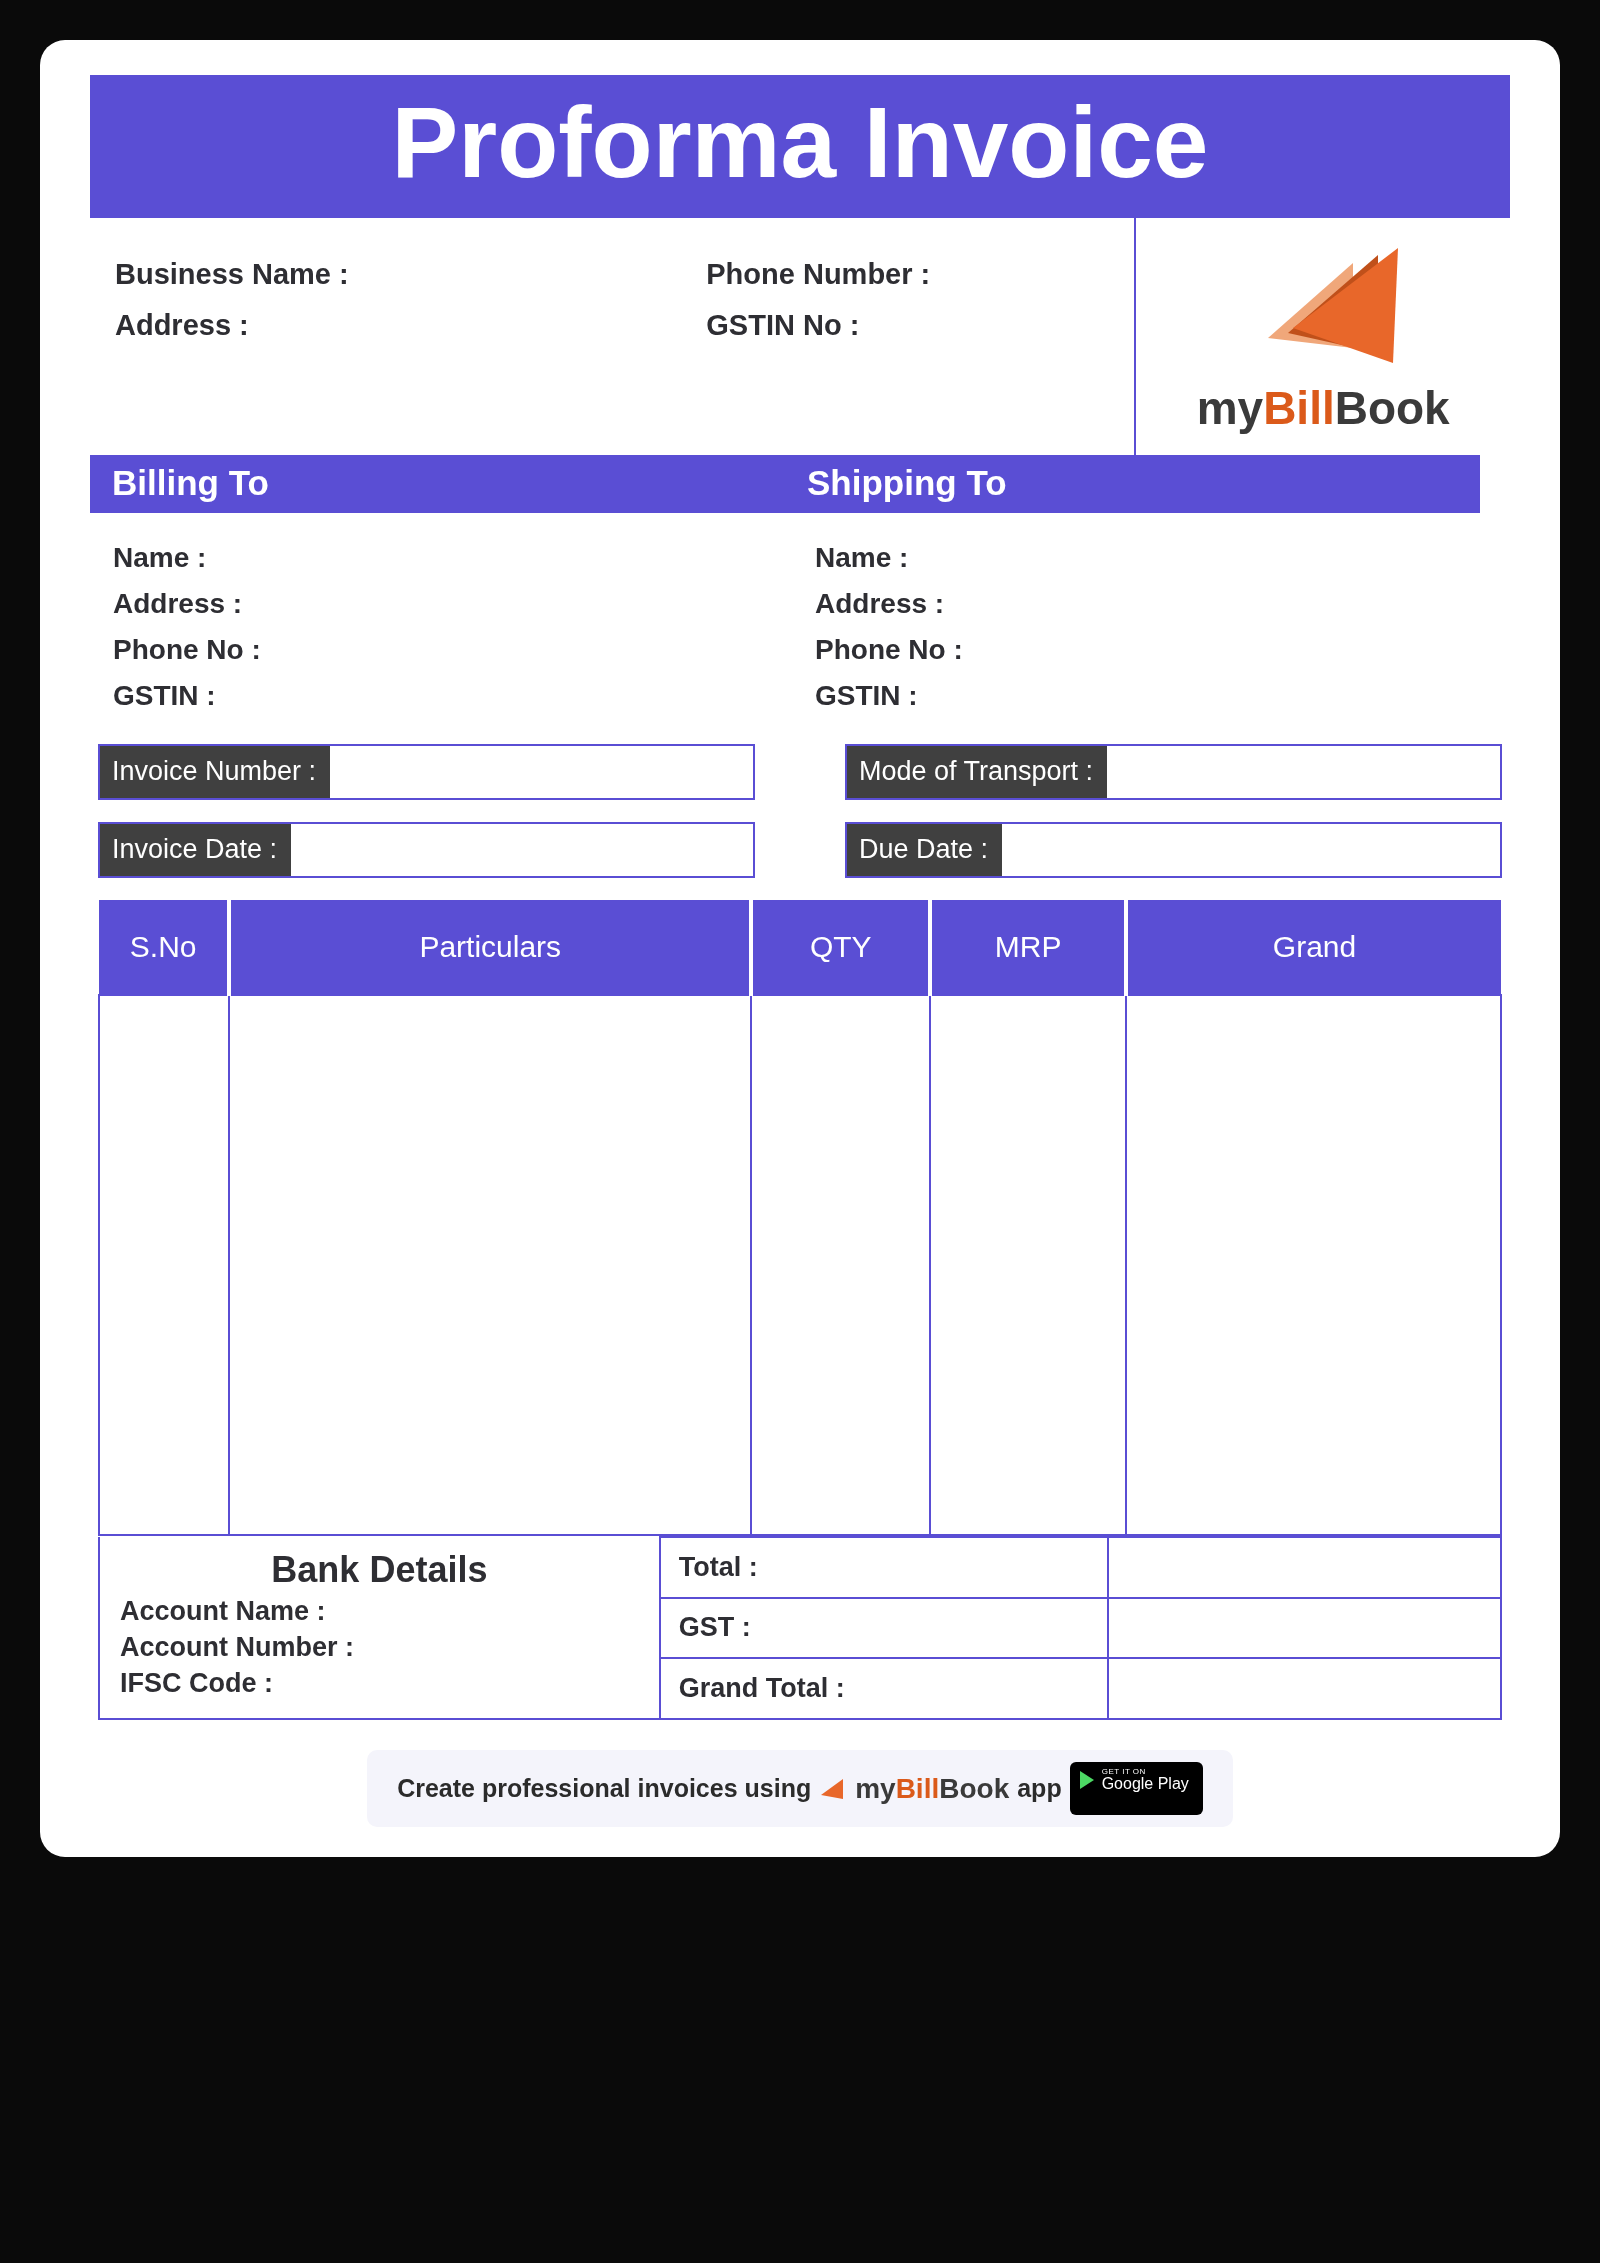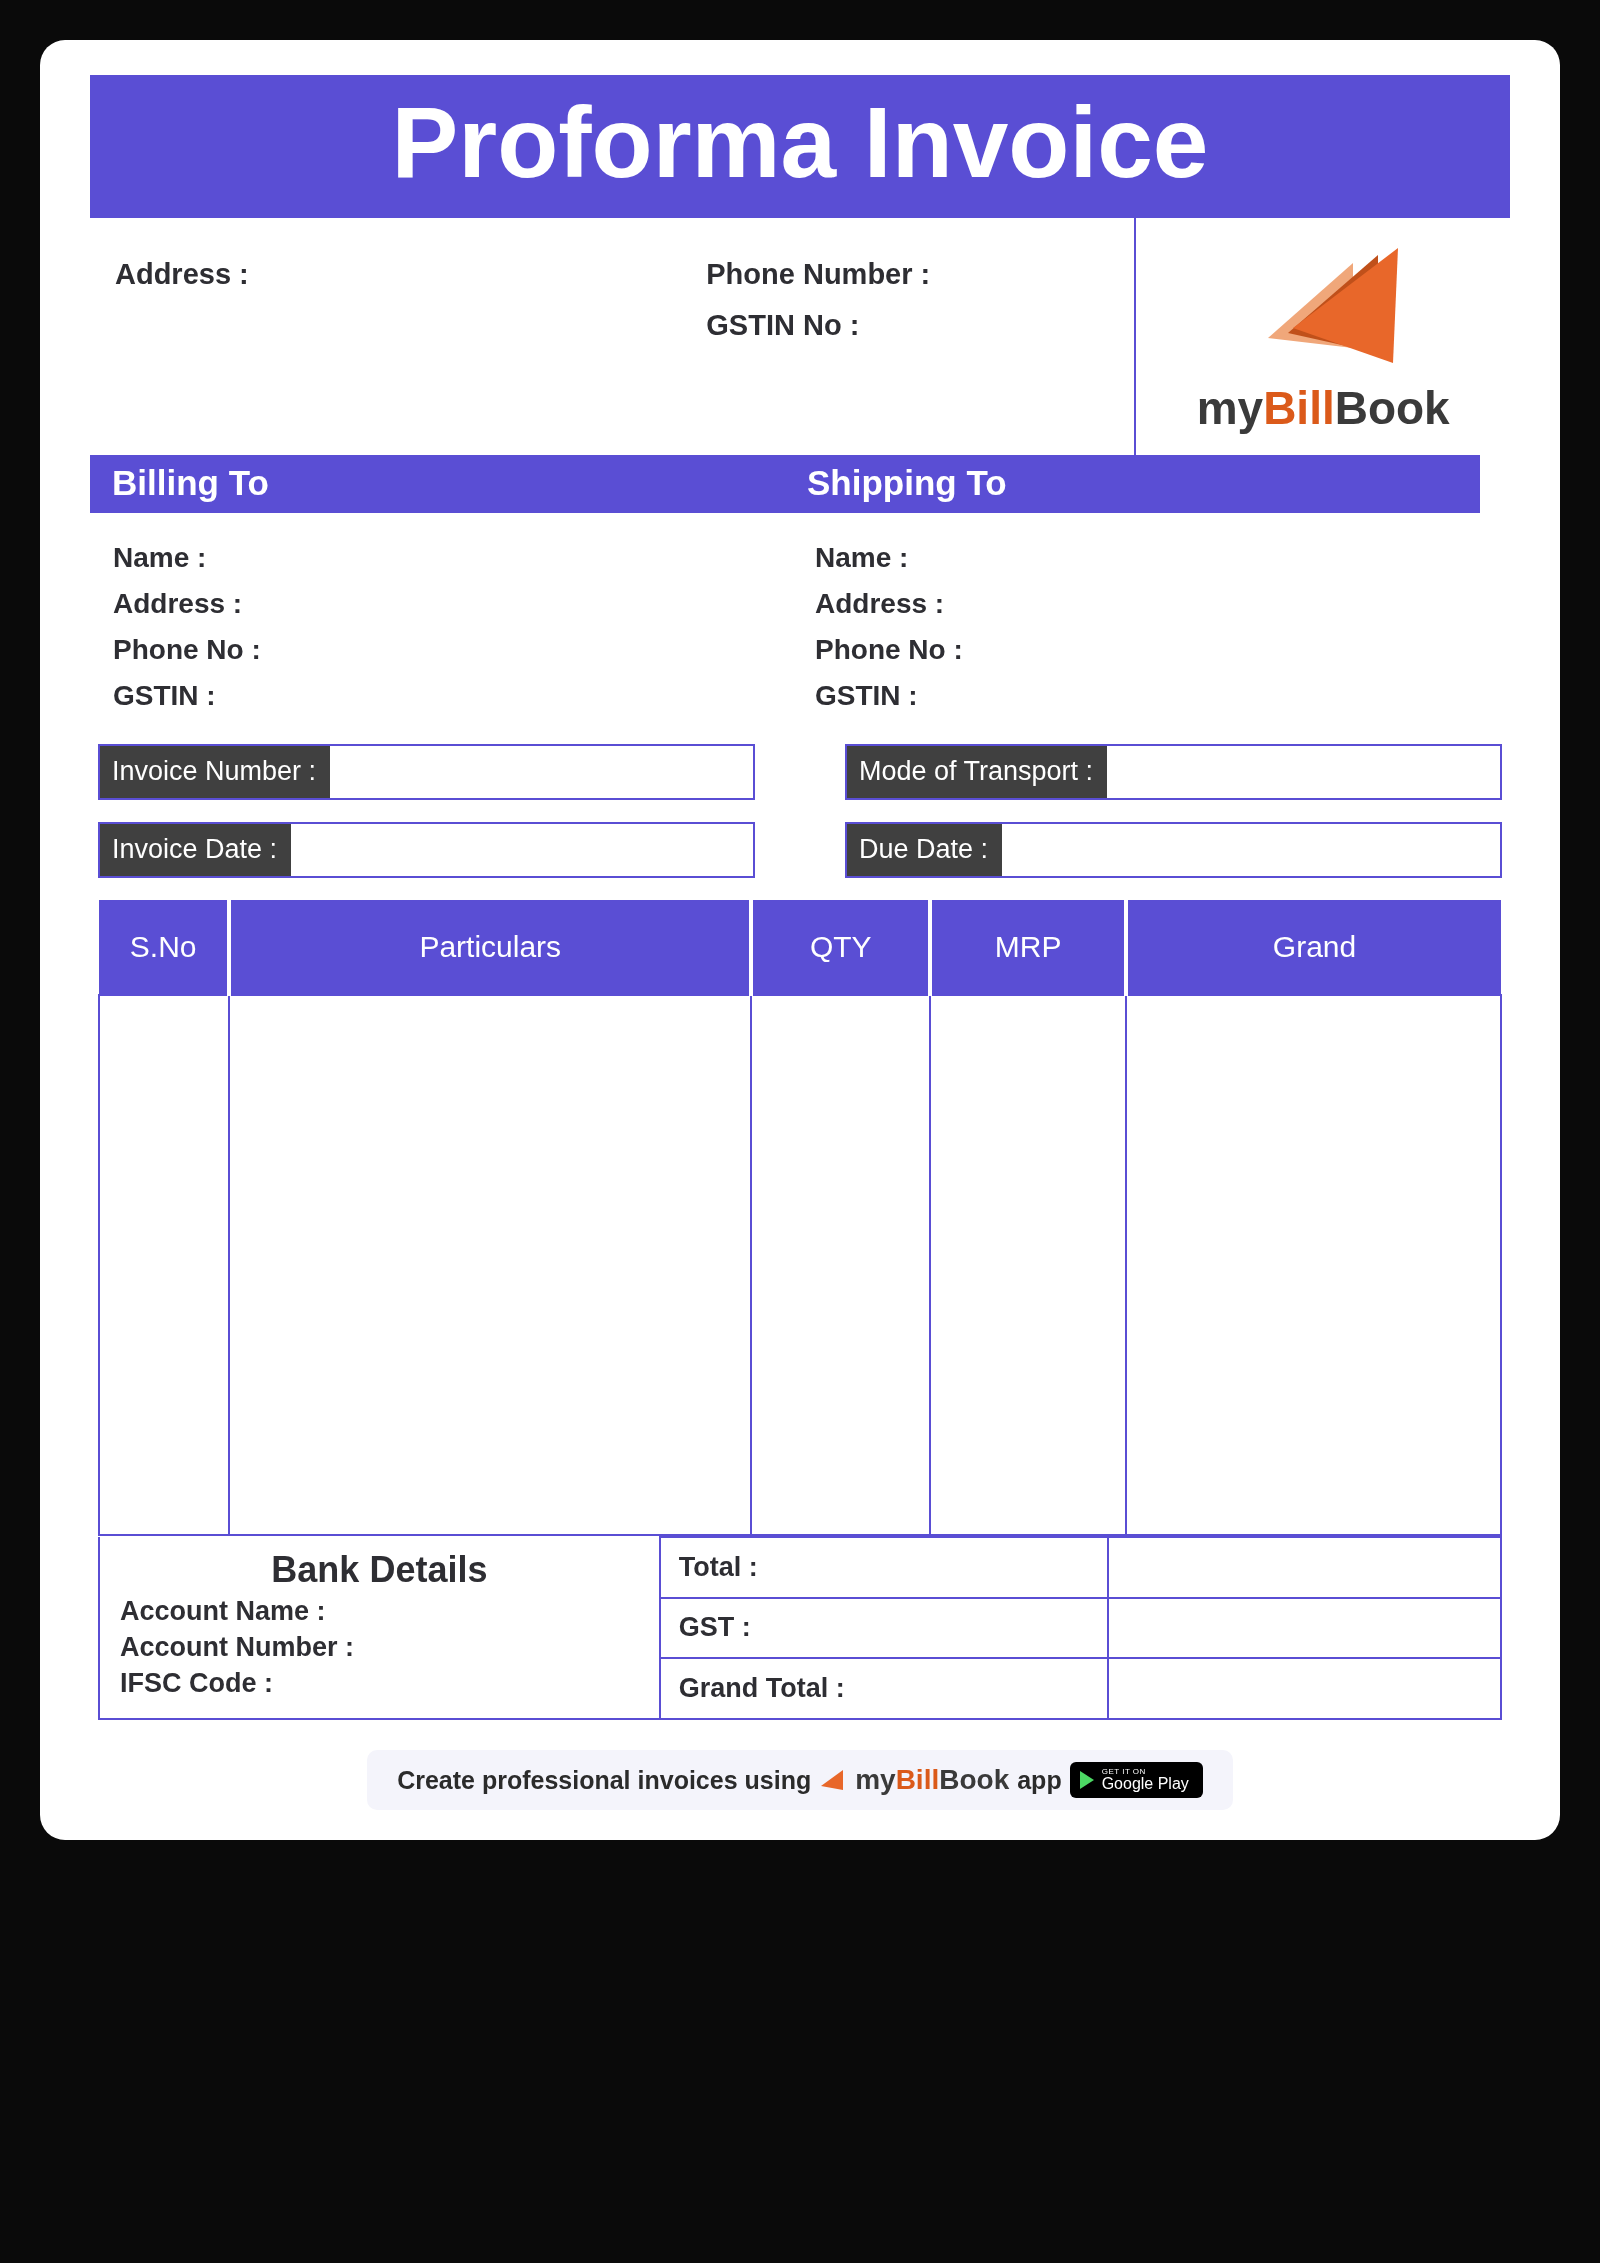--- a/index.html
+++ b/index.html
@@ -198,21 +198,21 @@
   .footer-bar .flogo {
     font-size: 28px;
     font-weight: 800;
     color: #3a3a3a;
   }
   .footer-bar .flogo .bill { color: #db5a1a; }
   .gplay {
     background: #000;
     color: #fff;
     border-radius: 6px;
-    padding: 6px 14px 6px 10px;
+    padding: 6px 14px 23px 10px;
     display: flex;
     align-items: center;
     gap: 8px;
   }
   .gplay .tri {
     width: 0; height: 0;
     border-left: 14px solid #4cd964;
     border-top: 9px solid transparent;
     border-bottom: 9px solid transparent;
   }
@@ -221,20 +221,21 @@
 </style>
 </head>
 <body>
 
 <div class="page">
 
   <div class="title-bar">Proforma Invoice</div>
 
   <div class="business-row">
     <div class="biz-left">
+      <span class="field-label">Business Name :</span>
       <span class="field-label">Address :</span>
     </div>
     <div class="biz-mid">
       <span class="field-label">Phone Number :</span>
       <span class="field-label">GSTIN No :</span>
     </div>
     <div class="biz-right">
       <div class="logo-wrap">
         <svg width="170" height="130" viewBox="0 0 170 130">
           <path d="M 30 95 L 115 20 L 115 105 Z" fill="#f0a77a"></path>

